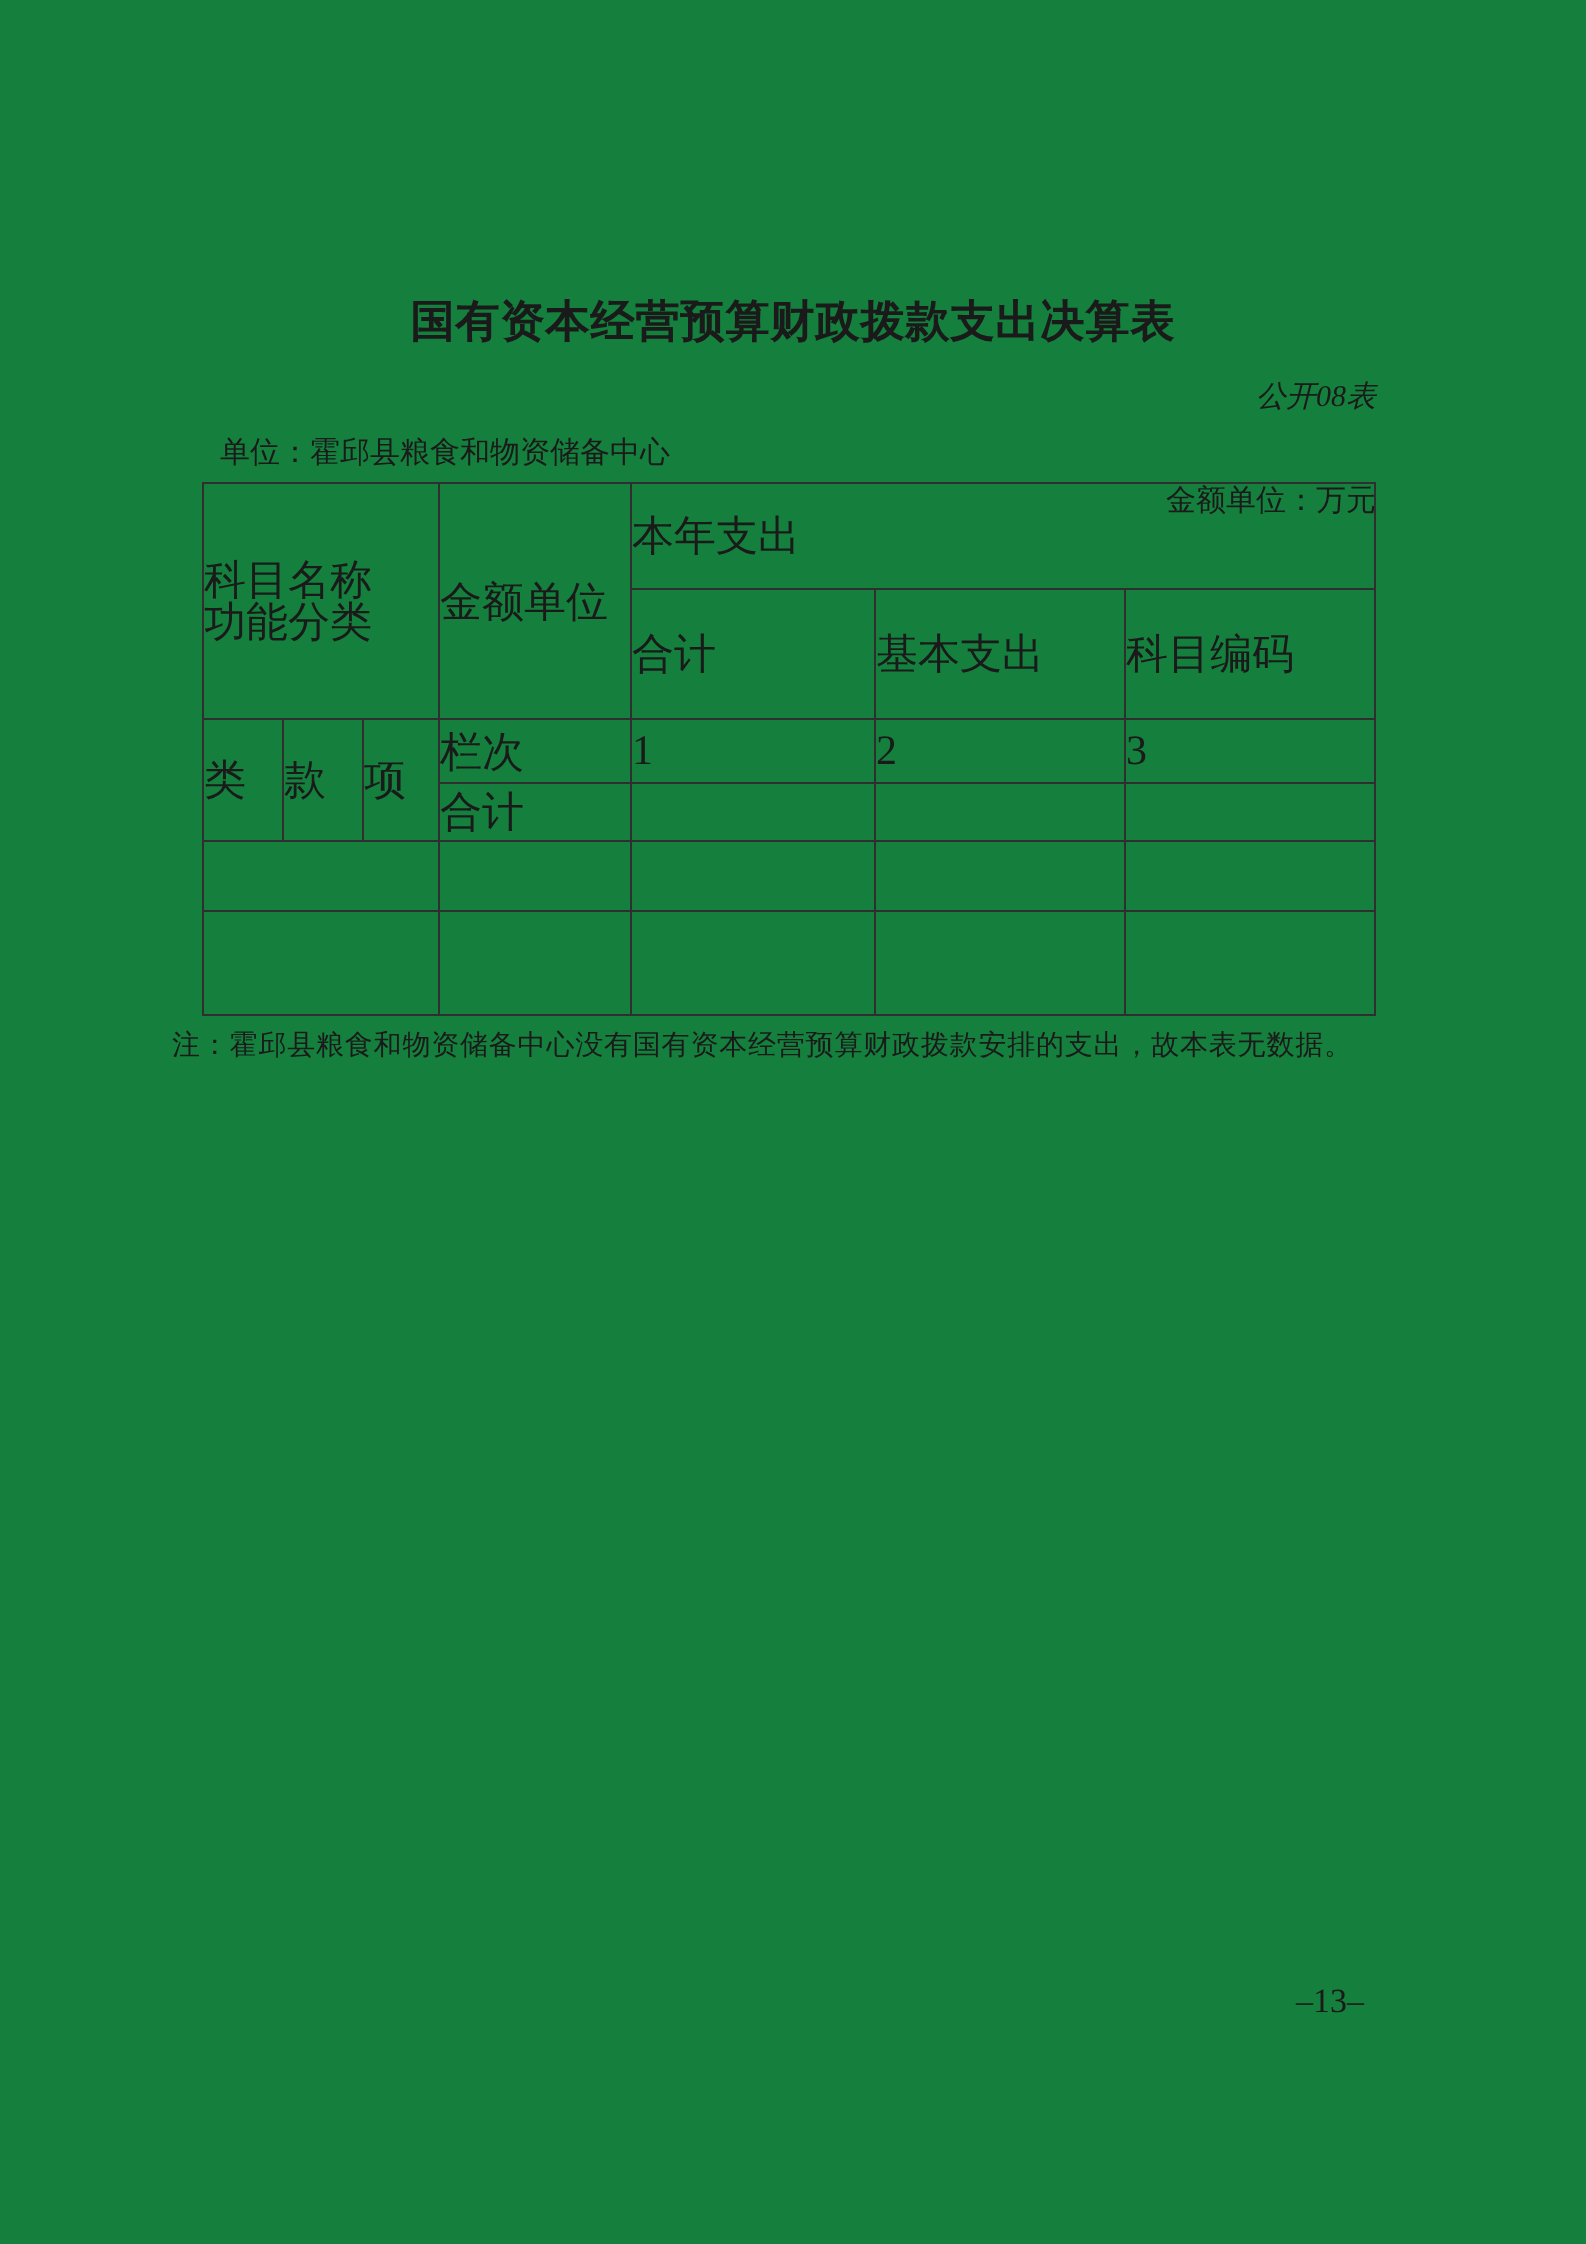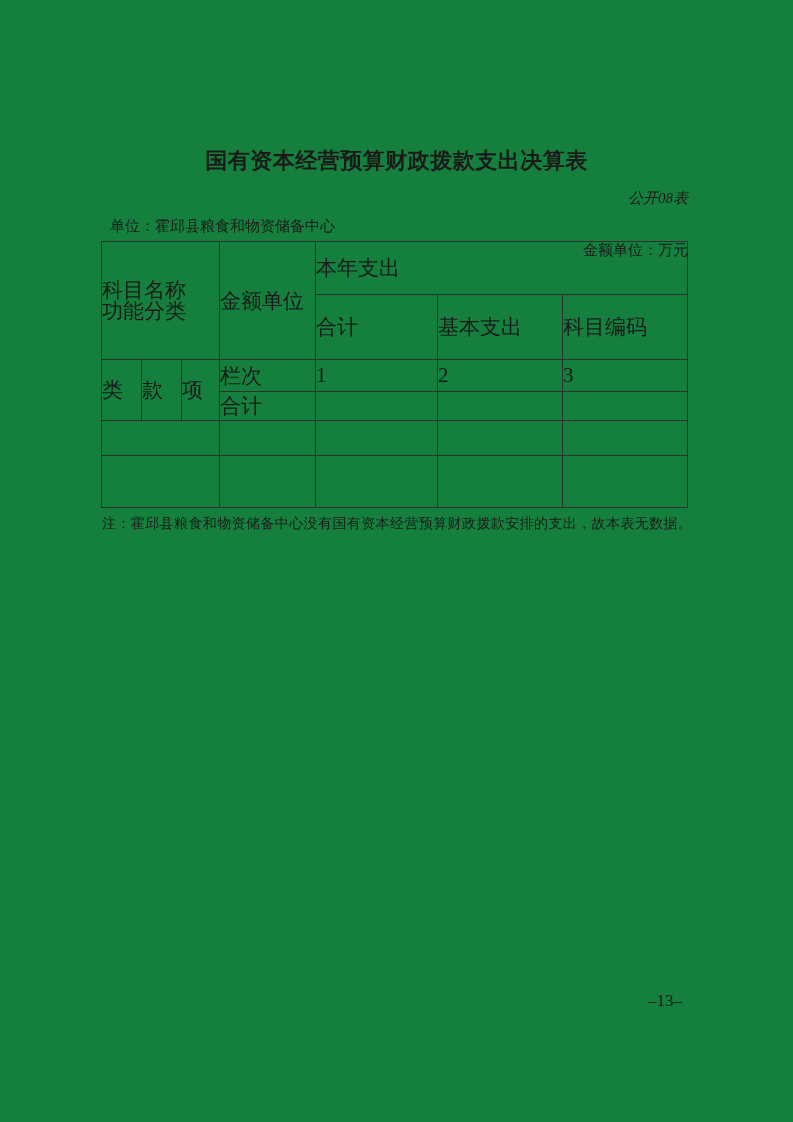--- a/index.html
+++ b/index.html
@@ -69,21 +69,21 @@
   .row-1 { height: 53px; }
   .row-2 { height: 65px; }
   .row-3 { height: 32px; }
   .row-4 { height: 21px; }
   .row-5 { height: 35px; }
   .row-6 { height: 52px; }
   .two-line div { line-height: 21px; }
   .note-line {
     position: absolute;
     top: 514px;
-    left: 102px;
+    left: 86px;
     width: 592px;
     font-size: 14px;
     letter-spacing: 0.4px;
     line-height: 19px;
   }
   .page-number {
     position: absolute;
     top: 991px;
     left: 648px;
     width: 60px;

